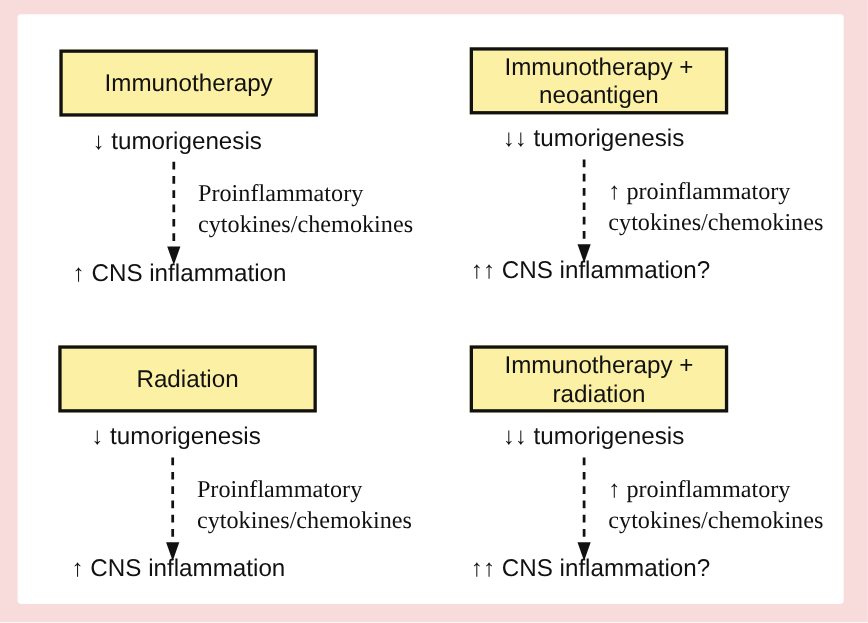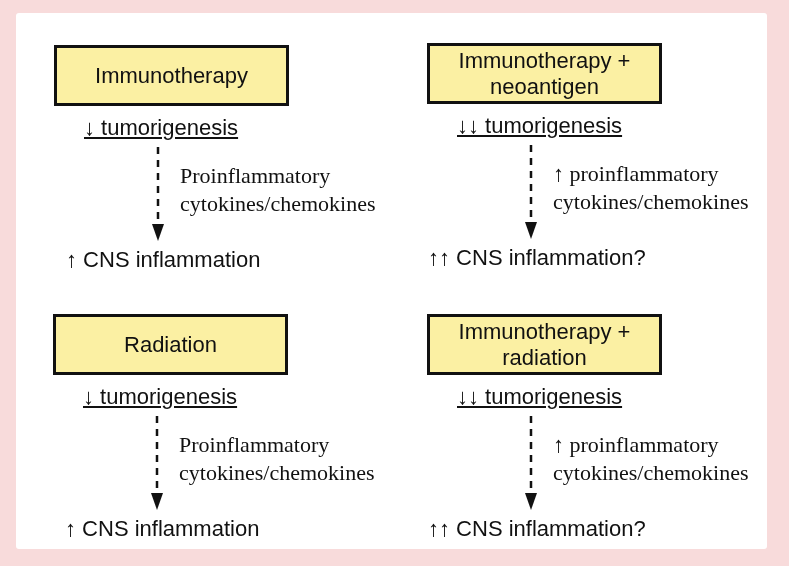--- a/index.html
+++ b/index.html
@@ -49,37 +49,36 @@
     font-size: 22px;
     line-height: 26px;
     white-space: pre-line;
   }
   .tumorigenesis {
     position: absolute;
     left: 30px; top: 70px;
     font-size: 22px;
     line-height: 26px;
     white-space: nowrap;
-    text-decoration: underline;
   }
   .dashed-arrow {
     position: absolute;
     left: 97px; top: 101px;
   }
   .mediator {
     position: absolute;
     left: 126px; top: 117px;
     font-size: 22px;
     line-height: 28px;
     white-space: pre-line;
     font-family: Liberation Serif, serif;
   }
   .outcome {
     position: absolute;
-    left: 12px; top: 202px;
+    left: 12px; top: 190px;
     font-size: 22px;
     line-height: 26px;
     white-space: nowrap;
   }
   .quad--tr .outcome, .quad--br .outcome { left: 1px; }
 </style>
 </head>
 <body>
 
 <div class="stage">

